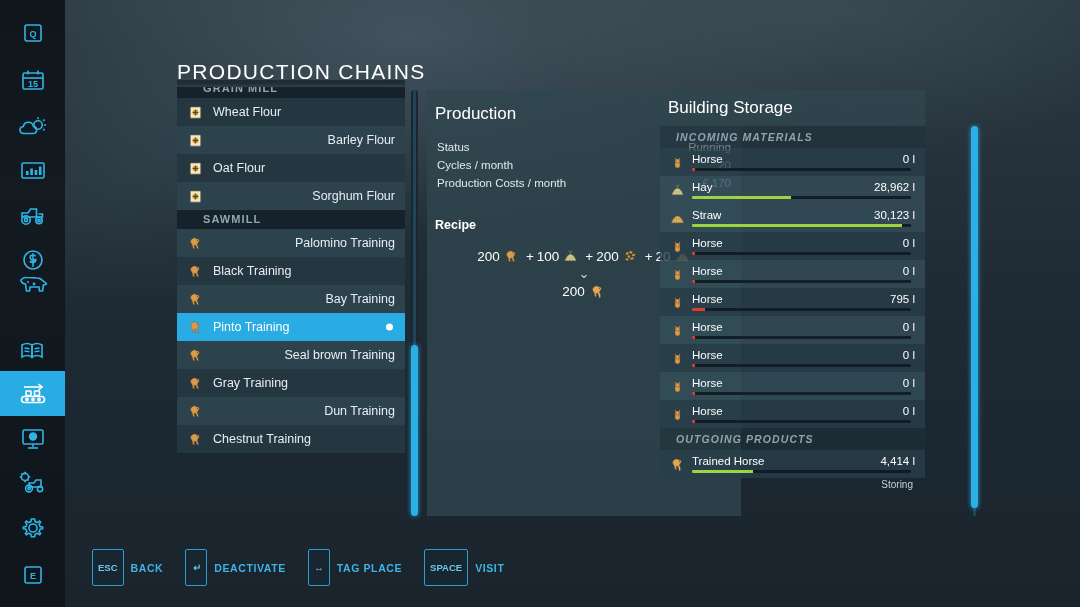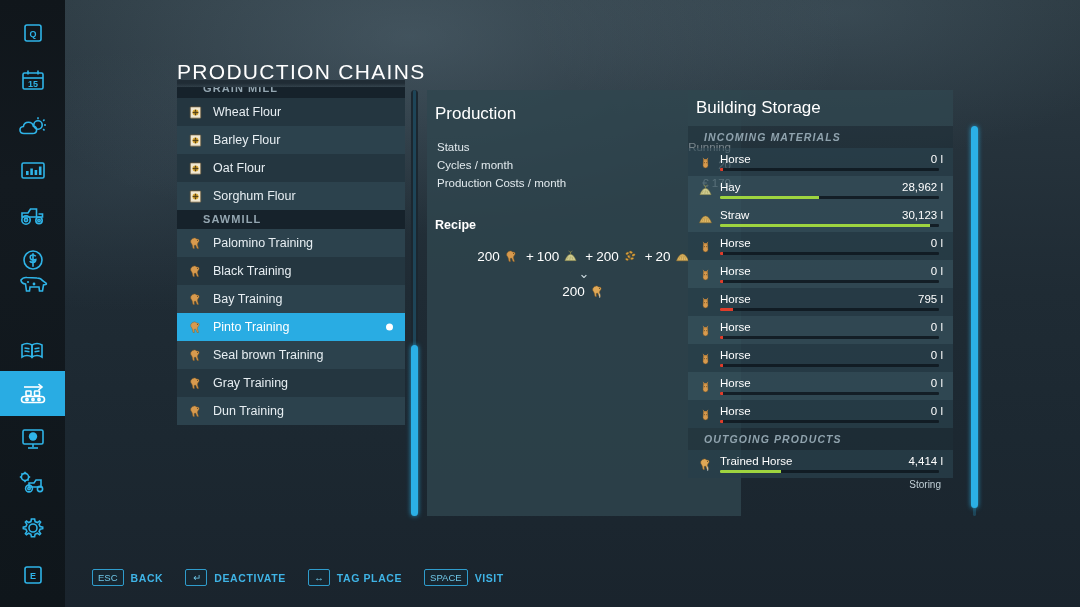--- a/index.html
+++ b/index.html
@@ -54,21 +54,21 @@
     background: #16222b;
     color: #94a6b1; font-size: 11px; letter-spacing: 1.1px; font-weight: bold;
   }
   .list-row {
     height: 28px; display: flex; align-items: center;
     padding-left: 8px; padding-right: 10px;
     color: #e7eef2; font-size: 12.5px;
     position: relative;
   }
   .list-row.odd  { background: #243640; }
-  .list-row.even { background: #2c424d; }
+  .list-row.even { background: #2c424d; justify-content: space-between; }
   .list-row.sel  { background: #29ace3; color: #ffffff; }
   .list-row .ic { width: 20px; height: 18px; margin-right: 8px; flex: 0 0 20px;
                   display:flex; align-items:center; justify-content:center; }
   .list-row .dot {
     position: absolute; right: 12px; top: 50%; transform: translateY(-50%);
     width: 7px; height: 7px; border-radius: 50%; background: #ffffff;
   }
   .mask-top {
     position: absolute; left: 177px; top: 80px; width: 228px; height: 8px;
     background: linear-gradient(180deg, rgba(32,44,53,1) 40%, rgba(32,44,53,0));
@@ -96,21 +96,21 @@
     display: flex; align-items: center; justify-content: center;
     gap: 3px; margin-top: 10px; color: #ffffff; font-size: 13.5px;
   }
   .recipe-line .plus { margin-left: 3px; }
   .recipe-arrow { text-align: center; color: #cfdce2; font-size: 13px; margin-top: 2px; line-height: 14px; }
   .recipe-out { display: flex; align-items: center; justify-content: center; gap: 4px;
                 margin-top: 2px; color: #ffffff; font-size: 13.5px; }
 
   
   #store-panel {
-    position: absolute; left: 688px; top: 90px; width: 265px; height: 426px;
+    position: absolute; left: 660px; top: 90px; width: 265px; height: 426px;
     overflow: hidden;
   }
   #store-head {
     height: 36px; background: rgba(47,70,79,0.80);
     display: flex; align-items: center; padding-left: 8px;
   }
   #store-title { font-size: 17px; color: #ffffff; }
   .store-scroll { position: absolute; left: 0; top: 36px; width: 265px; }
   .sec-head {
     height: 22px; line-height: 22px; padding-left: 16px;
@@ -137,22 +137,22 @@
   .st-bar i.red { background: #e03c2a; }
   .st-sub {
     color: #c2d0d7; font-size: 10px; text-align: right; padding-right: 12px;
     line-height: 13px;
   }
 
   
   #footer { position: absolute; left: 92px; bottom: 21px; display: flex; align-items: center; gap: 22px; }
   .fi { display: flex; align-items: center; gap: 7px; }
   .keycap {
-    border: 1px solid #2f9ccc; color: #6fc7e8; font-size: 9.5px; font-weight: normal;
-    padding: 2px 5px; min-width: 22px; text-align: right; border-radius: 2px;
+    border: 1px solid #2f9ccc; color: #6fc7e8; font-size: 9.5px; font-weight: bold;
+    padding: 12px 5px; min-width: 22px; text-align: right; border-radius: 2px;
     background: rgba(20,40,52,0.45); line-height: 11px;
   }
   .flabel { color: #3fb4e6; font-size: 10.5px; font-weight: bold; letter-spacing: 0.6px; }
 </style>
 </head>
 <body>
 
 <div id="root">
 
   <div id="rail">
@@ -402,20 +402,29 @@
           <span>Gray Training</span>
         </div>
         <div class="list-row even">
           <span class="ic">
             <svg viewBox="0 0 20 20" width="17" height="17">
               <path d="M4.5 6.5 q1.5 -3.3 4.6 -3.1 q1.3 0.1 2 1.2 l1.6 0.2 q1.6 0.3 1.6 1.8 q0 1.6 -1.5 2.4 l-0.6 2.3 l1.3 4.6 h-1.6 l-1.7 -4.1 l-1.9 0.5 l0.4 3.6 h-1.6 l-0.9 -4 l-1.1 -2.2 q-1.2 -0.9 -0.6 -3.2 z" fill="#d79a4e" stroke="#8a5c20" stroke-width="0.55"></path>
               <circle cx="12.3" cy="6.1" r="0.6" fill="#3b2a10"></circle>
             </svg>
           </span>
           <span>Dun Training</span>
+        </div>
+        <div class="list-row odd">
+          <span class="ic">
+            <svg viewBox="0 0 20 20" width="17" height="17">
+              <path d="M4.5 6.5 q1.5 -3.3 4.6 -3.1 q1.3 0.1 2 1.2 l1.6 0.2 q1.6 0.3 1.6 1.8 q0 1.6 -1.5 2.4 l-0.6 2.3 l1.3 4.6 h-1.6 l-1.7 -4.1 l-1.9 0.5 l0.4 3.6 h-1.6 l-0.9 -4 l-1.1 -2.2 q-1.2 -0.9 -0.6 -3.2 z" fill="#d79a4e" stroke="#8a5c20" stroke-width="0.55"></path>
+              <circle cx="12.3" cy="6.1" r="0.6" fill="#3b2a10"></circle>
+            </svg>
+          </span>
+          <span>Chestnut Training</span>
         </div>
       </div>
   </div>
   <div class="mask-top"></div>
 
   <div class="sbar" style="left:411px; top:90px; height:426px;">
     <div class="sbar-track-line"></div>
     <div class="sbar-thumb" style="top:255px; height:171px;"></div>
   </div>
 

